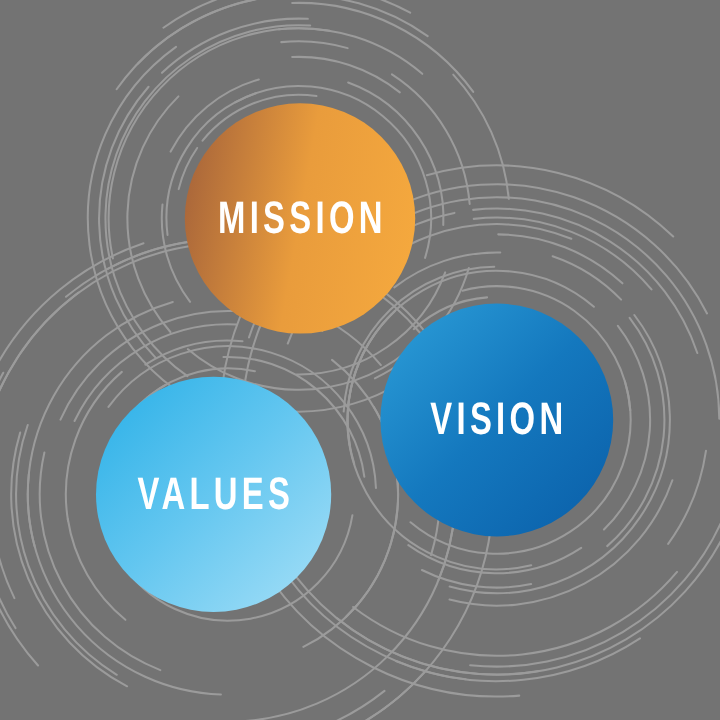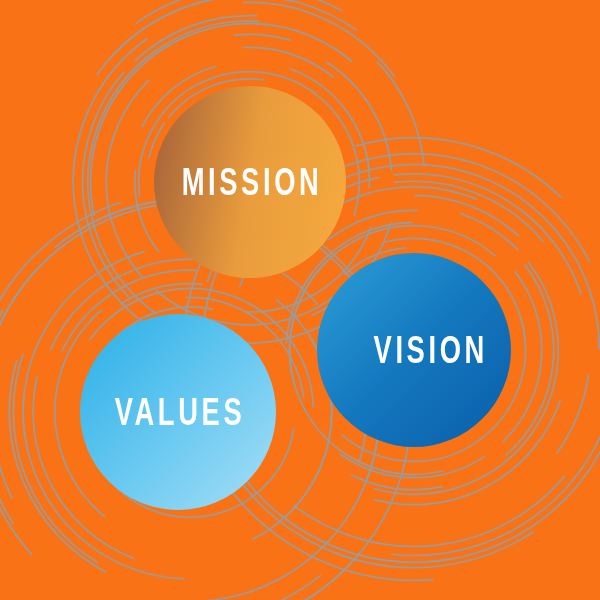--- a/index.html
+++ b/index.html
@@ -5,21 +5,21 @@
   html, body {
     margin: 0;
     padding: 0;
     background: #ffffff;
     font-family: "Liberation Sans", sans-serif;
   }
   .canvas {
     position: relative;
     width: 600px;
     height: 600px;
-    background: #f97316;
+    background: #737373;
     overflow: hidden;
   }
   svg.scribbles {
     position: absolute;
     left: 0;
     top: 0;
     width: 600px;
     height: 600px;
   }
   .circle {
@@ -143,21 +143,21 @@
         <path d="M 409.0 439.9 A 220.8 220.8 0 0 1 93.4 610.5" fill="none" stroke="#9b9b9b" stroke-width="1.7" stroke-linecap="round"></path>
         <path d="M 355.3 558.4 A 220.8 220.8 0 0 1 257.4 622.3" fill="none" stroke="#9b9b9b" stroke-width="1.7" stroke-linecap="round"></path>
         <path d="M -23.8 467.0 A 220.8 220.8 0 0 1 119.6 202.7" fill="none" stroke="#9b9b9b" stroke-width="1.7" stroke-linecap="round"></path>
       </g>
     </svg>
 
   <div class="circle circle-mission" style="background: linear-gradient(100deg, rgb(162, 96, 58), rgb(233, 156, 60), rgb(246, 170, 62));">
     <span class="circle-label" style="color: rgb(255, 255, 255);">MISSION</span>
   </div>
 
-  <div class="circle circle-vision" style="background: linear-gradient(135deg, rgb(45, 159, 217), rgb(20, 120, 190), rgb(10, 94, 168)); justify-content: flex-end;">
+  <div class="circle circle-vision" style="background: linear-gradient(135deg, rgb(45, 159, 217), rgb(20, 120, 190), rgb(10, 94, 168));">
     <span class="circle-label" style="color: rgb(255, 255, 255);">VISION</span>
   </div>
 
   <div class="circle circle-values" style="background: linear-gradient(135deg, rgb(40, 175, 231), rgb(101, 199, 240), rgb(167, 224, 247));">
     <span class="circle-label" style="color: rgb(255, 255, 255);">VALUES</span>
   </div>
 
 </div>
 
 </body></html>

